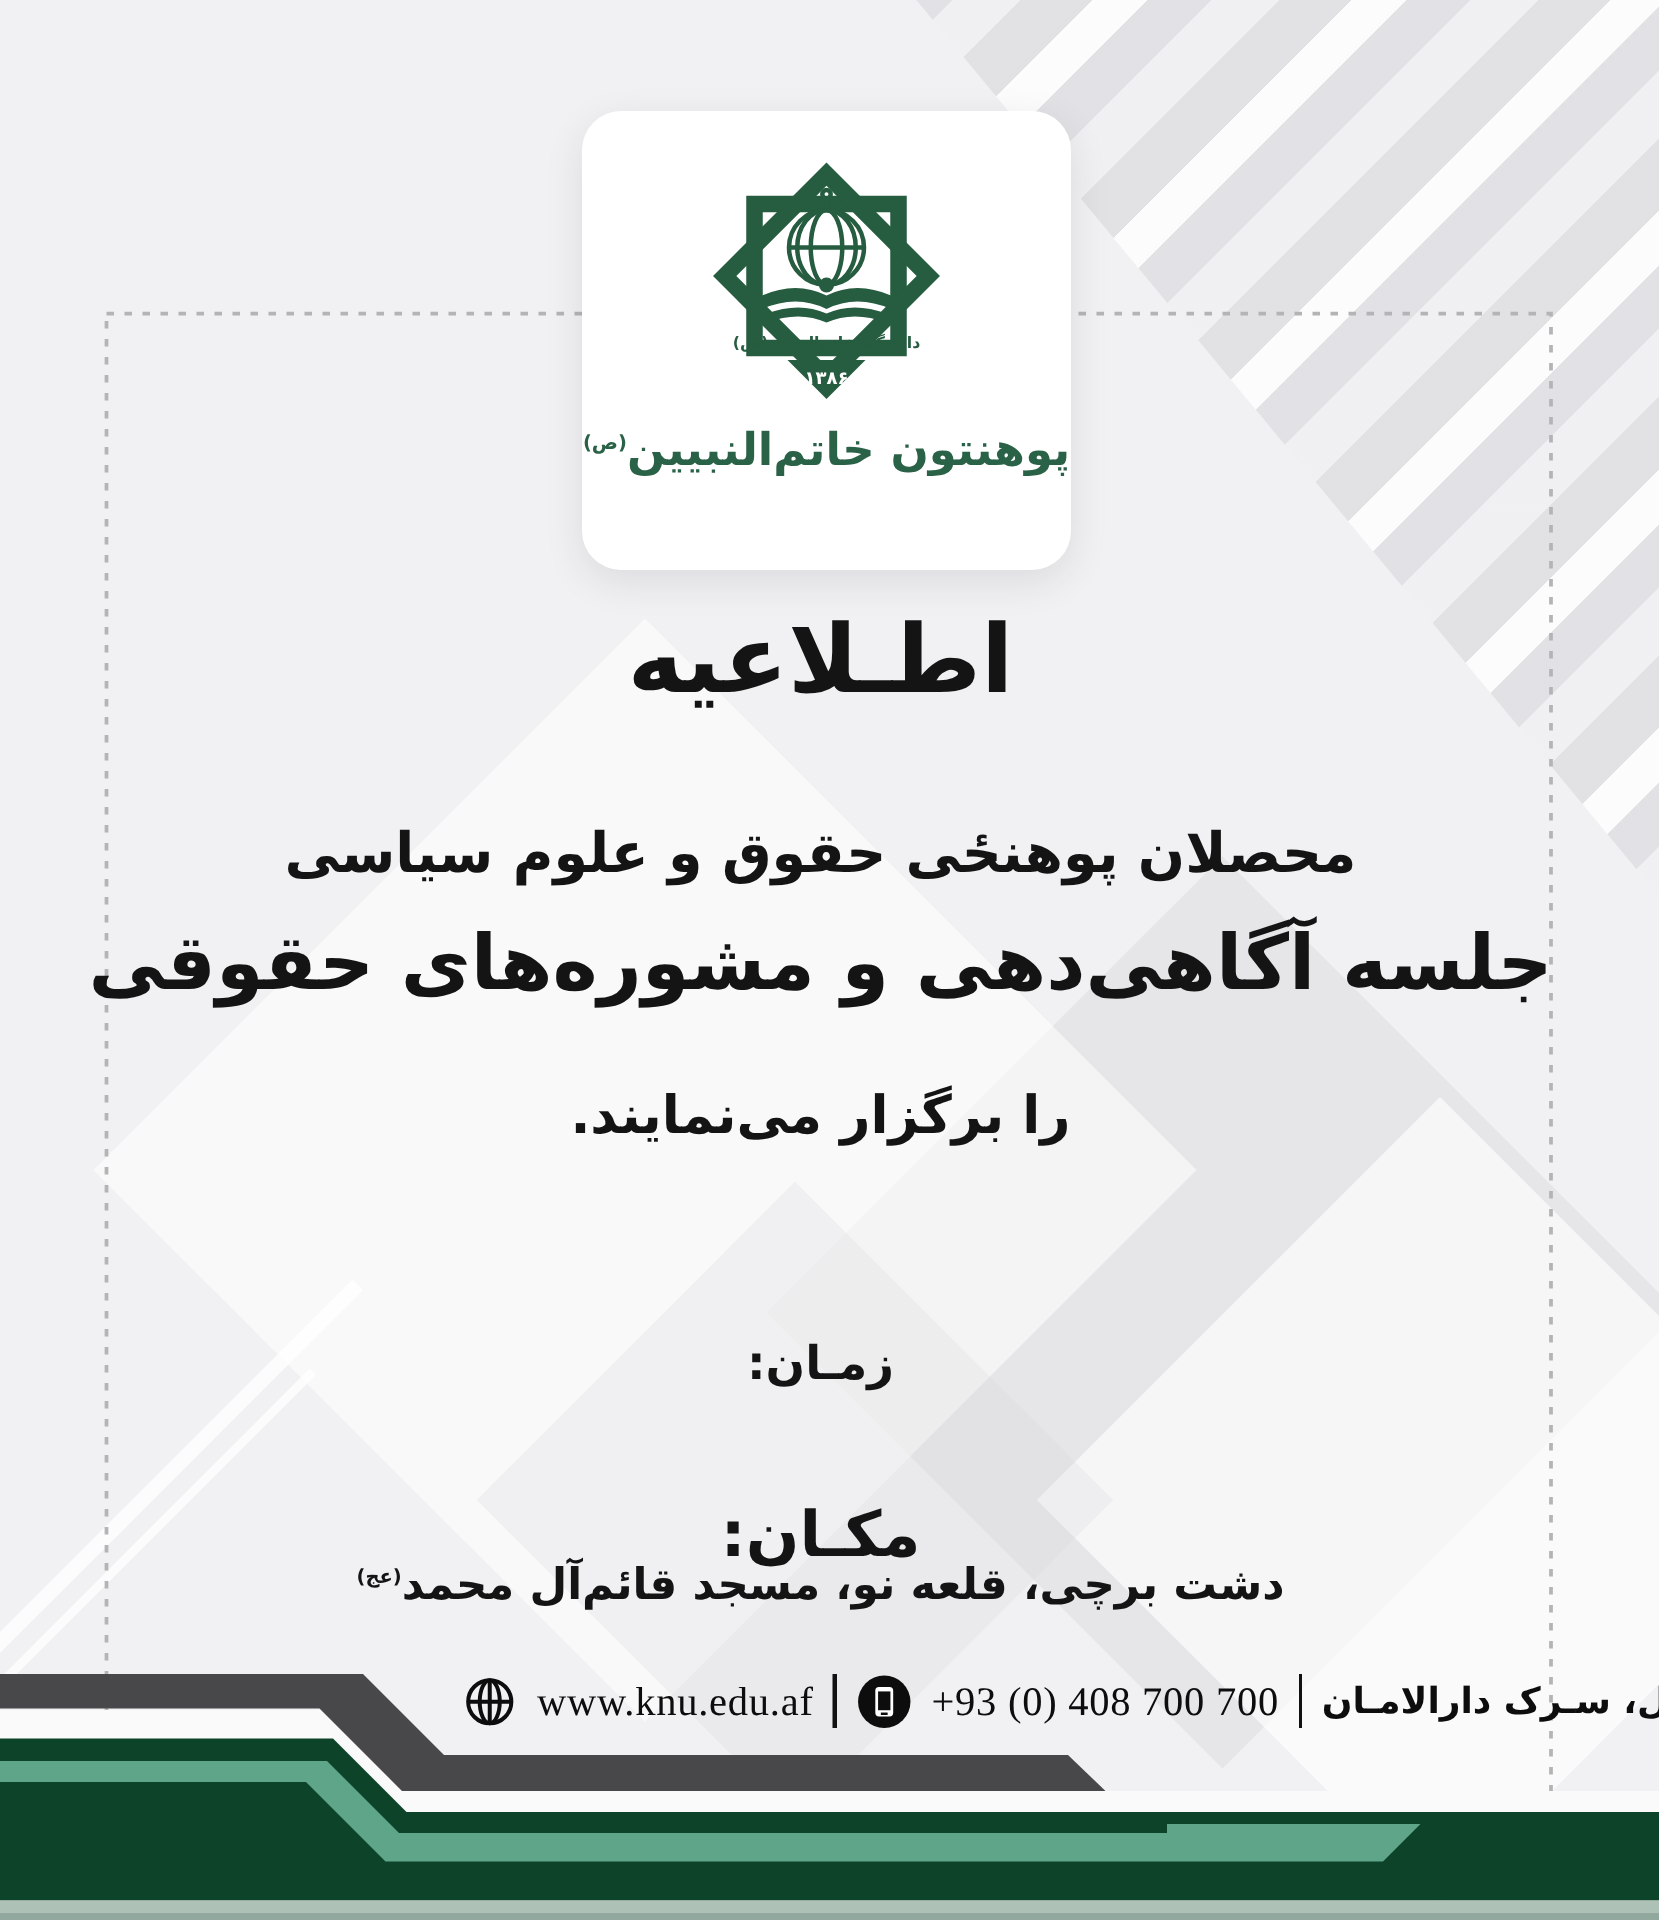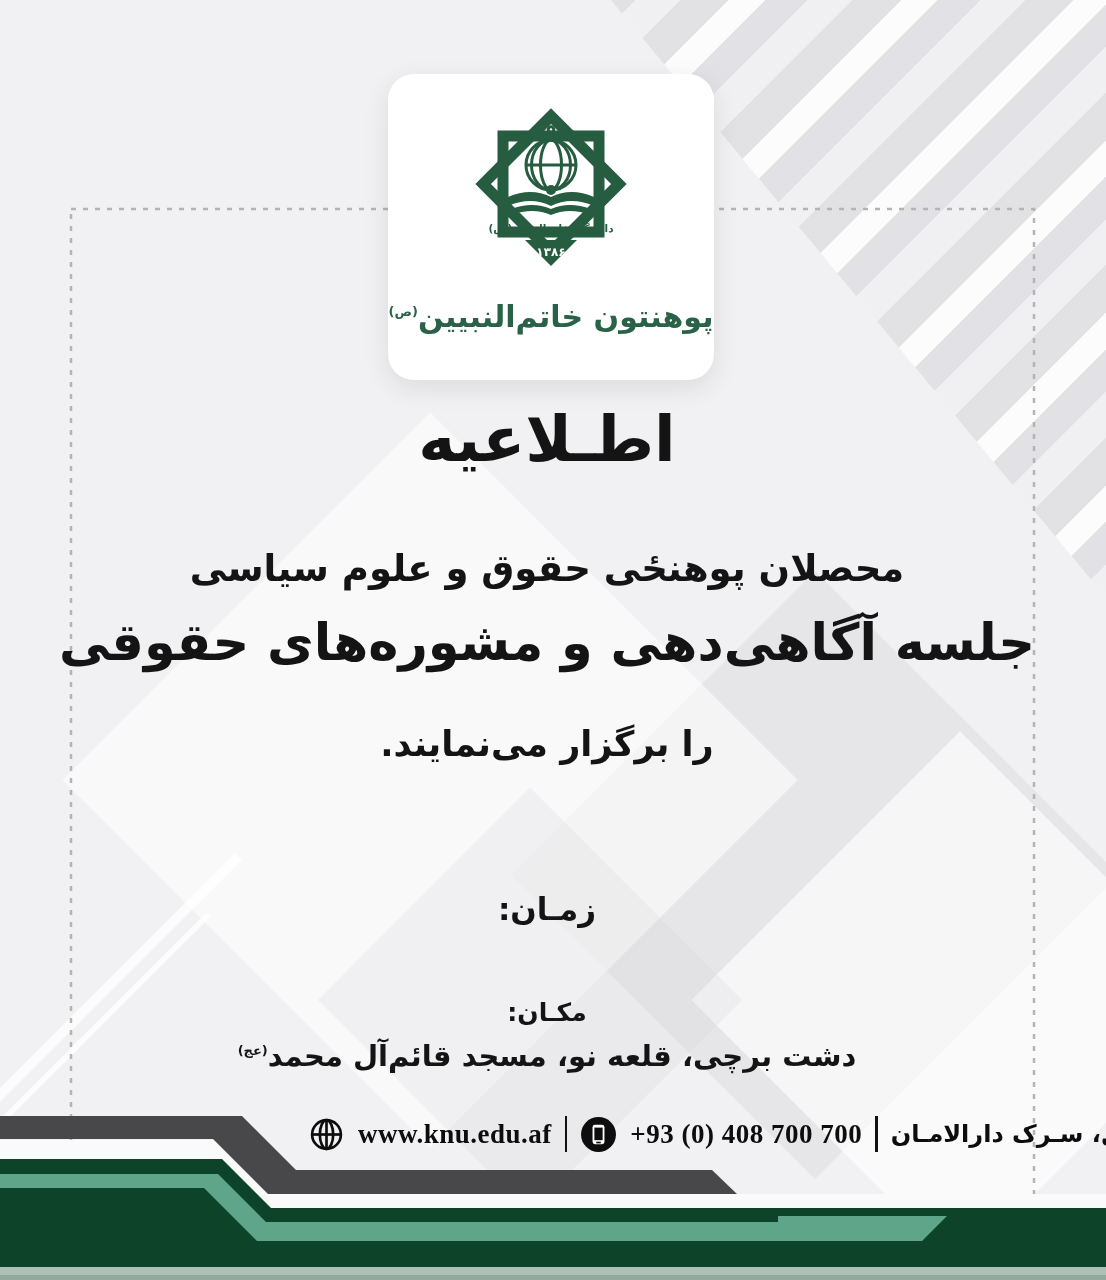--- a/index.html
+++ b/index.html
@@ -32,44 +32,44 @@
   .frame-svg{position:absolute;left:0;top:0;pointer-events:none;}
   
   .logo-card{
     position:absolute;left:388px;top:74px;width:326px;height:306px;
     background:#ffffff;border-radius:26px;
     box-shadow:0 8px 26px rgba(40,40,45,.10);
     display:flex;flex-direction:column;align-items:center;
   }
   .emblem{margin-top:10px;}
   .brand-row{
-    direction:rtl;margin-top:18px;
+    direction:rtl;margin-top:2px;
     color:var(--brand-green,#2a6247);
     font-size:30px;font-weight:bold;white-space:nowrap;line-height:1;
   }
   .brand-row sup{font-size:13px;font-weight:bold;}
   
   .txt{position:absolute;left:0;width:1094px;text-align:center;direction:rtl;
        color:#141414;white-space:nowrap;line-height:1.15;}
   .title   {top:404px;font-size:63px;font-weight:900;letter-spacing:1px;}
   .line1   {top:548px;font-size:37px;font-weight:bold;}
   .line2   {top:614px;font-size:51px;font-weight:900;}
   .line3   {top:724px;font-size:35px;font-weight:bold;}
   .t-label {top:892px;font-size:31px;font-weight:900;}
   .t-value {top:934px;font-size:30px;font-weight:bold;}
-  .l-label {top:999px;font-size:25px;font-weight:900;}
+  .l-label {top:999px;font-size:42px;font-weight:900;}
   .l-value {top:1040px;font-size:29px;font-weight:bold;text-align:center;}
   .l-value sup{font-size:13px;}
   
   .contact{
     position:absolute;left:308px;top:1108px;height:52px;
     display:flex;align-items:center;gap:13px;direction:ltr;
   }
   .contact .latin{
-    font-family:"Liberation Serif",serif;font-weight:bold;
+    font-family:"Liberation Serif",serif;font-weight:normal;
     font-size:27px;color:#0d0d0d;letter-spacing:.5px;white-space:nowrap;
   }
   .contact .fa-addr{
     direction:rtl;font-family:"DejaVu Sans",sans-serif;font-weight:bold;
     font-size:24px;color:#0d0d0d;white-space:nowrap;
   }
   .sep{width:2.5px;height:36px;background:#111;}
   .deco-svg{position:absolute;left:0;top:1095px;pointer-events:none;}
 </style>
 </head>

